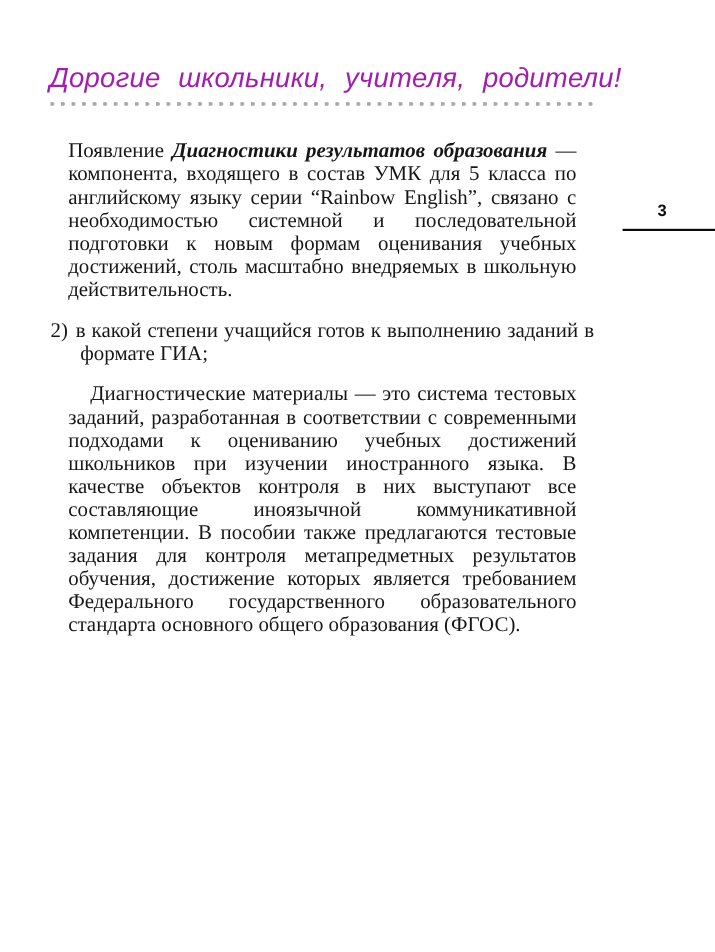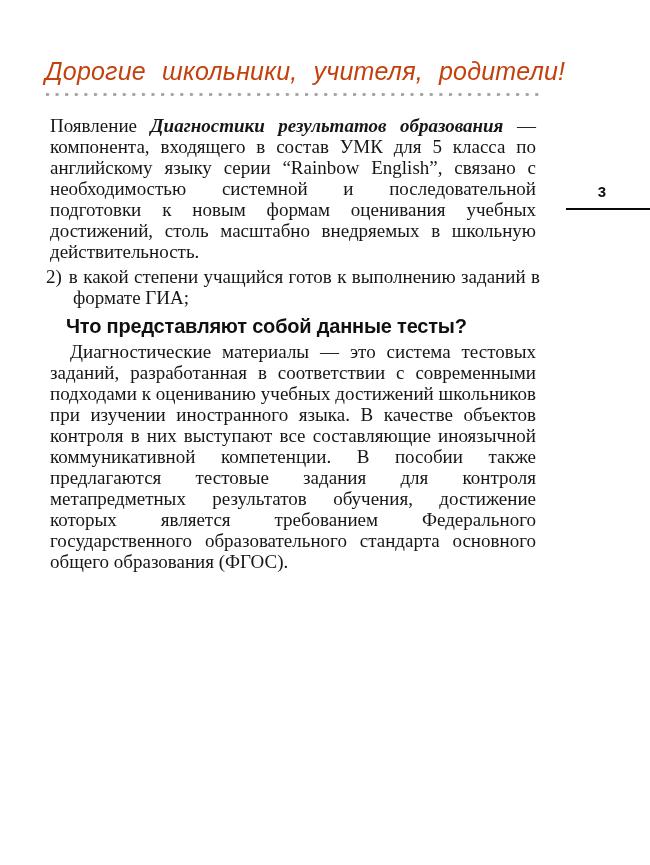--- a/index.html
+++ b/index.html
@@ -17,21 +17,21 @@
   .title {
     margin: 0;
     font-family: "Liberation Sans", sans-serif;
     font-style: italic;
     font-weight: 400;
     font-size: 25px;
     line-height: 28px;
     letter-spacing: 0.2px;
     word-spacing: 9px;
     white-space: nowrap;
-    color: #c2410c;
+    color: #a21caf;
   }
   .dotted {
     margin-top: 7px;
     height: 5px;
     background-image: radial-gradient(circle at 2.5px 2.5px, var(--dot, #a8a8a8) 1.7px, rgba(0,0,0,0) 2px);
     background-size: 9.6px 5px;
     background-repeat: repeat-x;
   }
 
   
@@ -52,21 +52,21 @@
     position: absolute;
     left: 46px;
     top: 111px;
     width: 494px;
     font-family: "Liberation Serif", serif;
     font-size: 19px;
     line-height: 21px;
     text-align: justify;
     color: var(--ink, #161616);
   }
-  p.para { margin: 4px; font-family: Liberation Serif, serif; }
+  p.para { margin: 16px; font-family: Liberation Serif, serif; }
   p.para.indent { text-indent: 20px; }
   .bi { font-weight: 700; font-style: italic; }
 
   .list { margin: 0; }
   .list-item {
     padding-left: 27px;
     text-indent: -27px;
     text-align: justify;
   }
   .list-item .marker { margin-right: 7px; }
@@ -100,19 +100,18 @@
 
   <div class="body-text">
 
     <p class="para"><span>Появление </span><span class="bi">Диагностики результатов образования</span><span> — компонента, входящего в состав УМК для 5 класса по английскому языку серии “Rainbow English”, связано с необходимостью системной и последовательной подготовки к новым формам оценивания учебных достижений, столь масштабно внедряемых в школьную действительность.</span></p>
 
 
     <div class="list">
       <div class="list-item"><span class="marker">2)</span><span>в какой степени учащийся готов к выполнению заданий в формате ГИА;</span></div>
     </div>
 
-    <h2 class="subhead">Что представляют собой данные тесты?</h2>
 
     <p class="para indent">Диагностические материалы — это система тестовых заданий, разработанная в соответствии с современными подходами к оцениванию учебных достижений школьников при изучении иностранного языка. В качестве объектов контроля в них выступают все составляющие иноязычной коммуникативной компетенции. В пособии также предлагаются тестовые задания для контроля метапредметных результатов обучения, достижение которых является требованием Федерального государственного образовательного стандарта основного общего образования (ФГОС).</p>
 
   </div>
 
 </div>
 
 </body></html>

